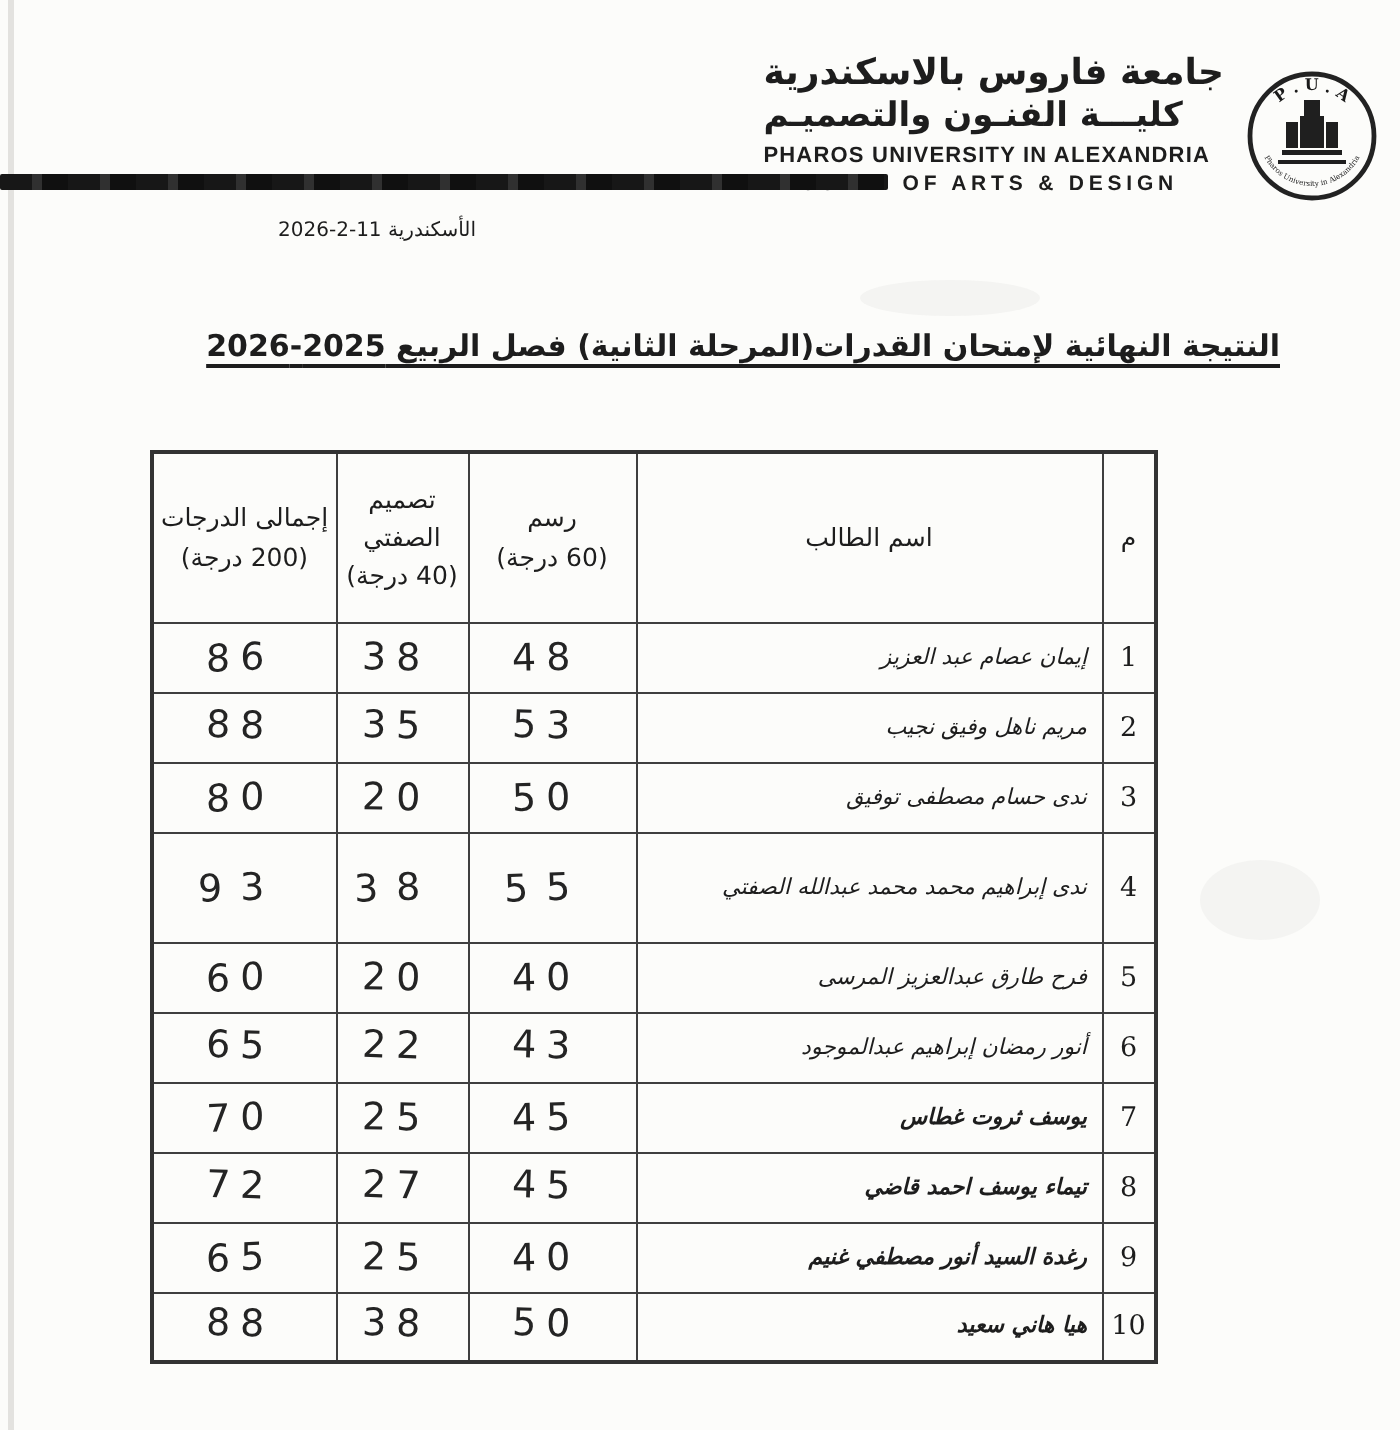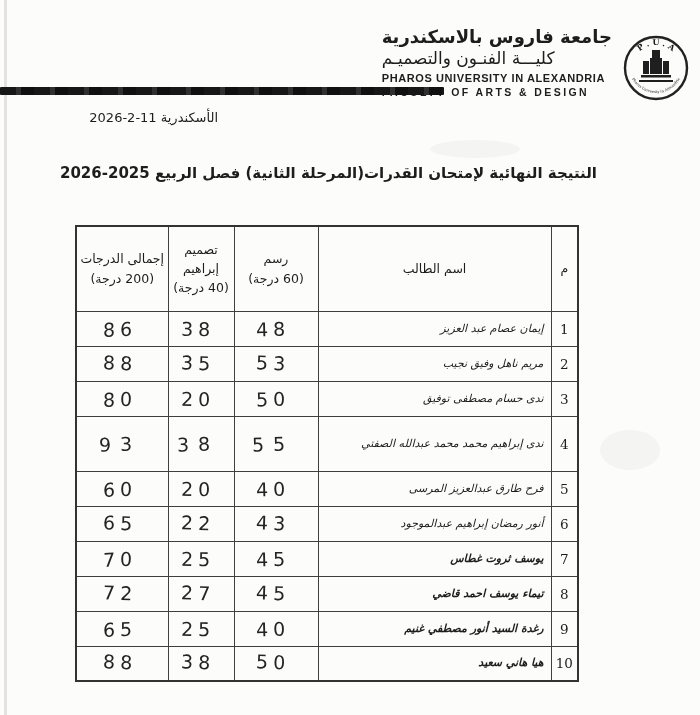--- a/index.html
+++ b/index.html
@@ -10,36 +10,36 @@
     color:#1d1d1d;
   }
   .scan-edge{position:absolute;left:4px;top:0;width:3px;height:715px;background:#e3e2df;}
   .artifact{position:absolute;background:rgba(90,90,90,0.05);border-radius:50%;}
   .a1{left:430px;top:140px;width:90px;height:18px;}
   .a2{left:600px;top:430px;width:60px;height:40px;}
 
   
   .letterhead-text{position:absolute;top:28px;right:88px;text-align:left;line-height:1;}
   .lh-ar1{font-size:18px;font-weight:700;direction:rtl;letter-spacing:0.5px;margin-bottom:4px;}
-  .lh-ar2{font-size:17px;font-weight:400;direction:rtl;letter-spacing:0.5px;margin-bottom:6px;}
+  .lh-ar2{font-size:17px;font-weight:700;direction:rtl;letter-spacing:0.5px;margin-bottom:6px;}
   .lh-en1{font-family:"Liberation Sans",sans-serif;font-size:11px;font-weight:700;letter-spacing:0.6px;margin-bottom:3px;}
   .lh-en2{font-family:"Liberation Sans",sans-serif;font-size:10.5px;font-weight:700;letter-spacing:2.4px;}
   .seal{position:absolute;left:621px;top:33px;width:70px;height:70px;}
   .divider-bar{
     position:absolute;left:0;top:87px;width:444px;height:8px;
     background:repeating-linear-gradient(90deg,#171717 0 16px,#303030 16px 21px,#101010 21px 34px);
     border-radius:1px;
   }
 
   
-  .date-line{position:absolute;top:110px;left:88px;width:130px;direction:rtl;font-size:13px;letter-spacing:0.2px;}
+  .date-line{position:absolute;top:110px;left:108px;width:130px;direction:rtl;font-size:10px;letter-spacing:0.2px;}
   .doc-title{
-    position:absolute;top:164px;left:60px;width:580px;text-align:left;direction:rtl;
+    position:absolute;top:164px;left:60px;width:580px;text-align:right;direction:rtl;
     font-size:15px;font-weight:700;
-    text-underline-offset:4px;text-decoration-thickness:1.5px;
+    text-decoration:underline;text-underline-offset:4px;text-decoration-thickness:1.5px;
   }
 
   
   .results-table{
     position:absolute;left:75px;top:225px;width:502px;
     border-collapse:collapse;direction:rtl;table-layout:fixed;
   }
   .results-table col.c-no{width:27px;}
   .results-table col.c-name{width:233px;}
   .results-table col.c-drawing{width:84px;}
@@ -124,21 +124,21 @@
       </th>
       <th>
         <span class="hline">اسم الطالب</span>
       </th>
       <th>
         <span class="hline">رسم</span>
         <span class="hline">(60 درجة)</span>
       </th>
       <th>
         <span class="hline">تصميم</span>
-        <span class="hline">إبراهيم</span>
+        <span class="hline">الصفتي</span>
         <span class="hline">(40 درجة)</span>
       </th>
       <th>
         <span class="hline">إجمالى الدرجات</span>
         <span class="hline">(200 درجة)</span>
       </th>
     </tr>
   </thead>
   <tbody>
       <tr>

